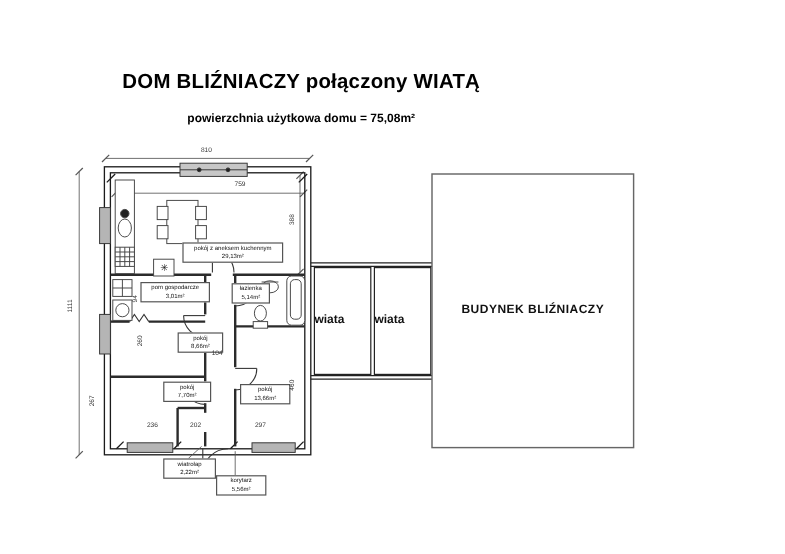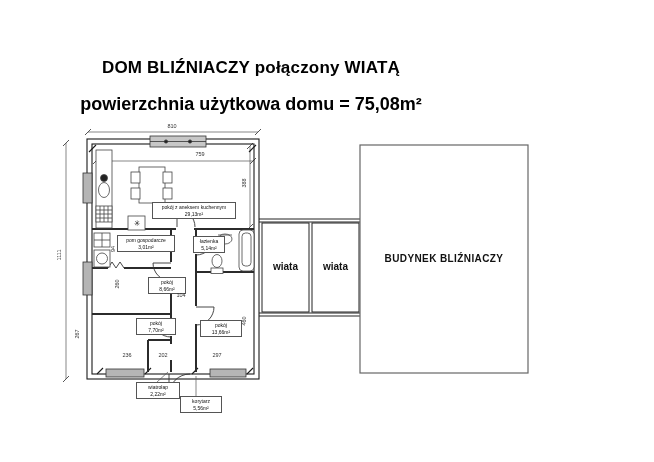--- a/index.html
+++ b/index.html
@@ -2,30 +2,30 @@
 <html><head>
 <meta charset="utf-8">
 <style>
   html,body{margin:0;padding:0;background:#fff;}
   .page{position:relative;width:534px;height:462px;background:#fff;overflow:hidden;
         font-family:"Liberation Sans",sans-serif;color:#000;}
   .titles{position:absolute;left:0;top:0;width:502px;text-align:center;}
   .title{margin:0;position:absolute;top:58px;left:0;width:502px;
          font-size:17px;font-weight:bold;letter-spacing:.2px;}
   .subtitle{margin:0;position:absolute;top:94px;left:0;width:502px;
-            font-size:18px;font-weight:bold;}
+            font-size:10px;font-weight:bold;}
   svg{position:absolute;left:0;top:0;}
   .lbl{position:absolute;z-index:3;background:#fff;border:.6px solid #555;
        font-size:5px;line-height:1.3;text-align:center;padding:1px 1px;color:#111;}
   .lbl span{display:block;white-space:nowrap;}
   .dim{position:absolute;z-index:3;font-size:5.5px;color:#333;text-align:center;
        white-space:nowrap;}
   .dim.v{transform:rotate(-90deg);transform-origin:center center;}
   .wiata-lbl{position:absolute;z-index:3;font-size:10px;font-weight:bold;
-             text-align:center;color:#111;}
+             color:#111;}
   .bud-lbl{position:absolute;z-index:3;font-size:10px;font-weight:bold;
            letter-spacing:.4px;text-align:center;color:#111;}
   .furnace{position:absolute;z-index:3;font-size:8px;color:#222;text-align:center;}
   .logo-text{position:absolute;z-index:3;font-size:11.5px;font-weight:600;
              letter-spacing:2.5px;color:#b5b5b5;text-align:center;}
 </style>
 </head>
 <body>
 
 <div class="page">

